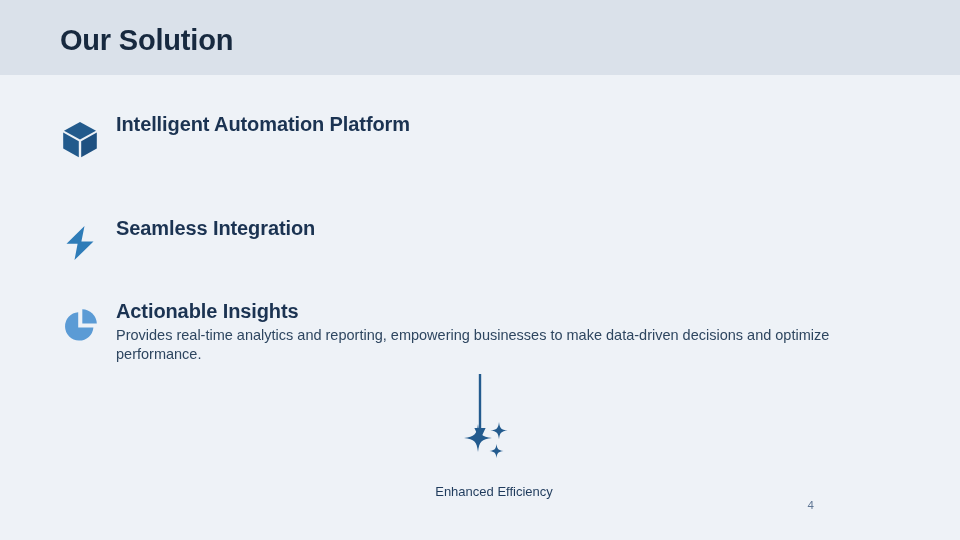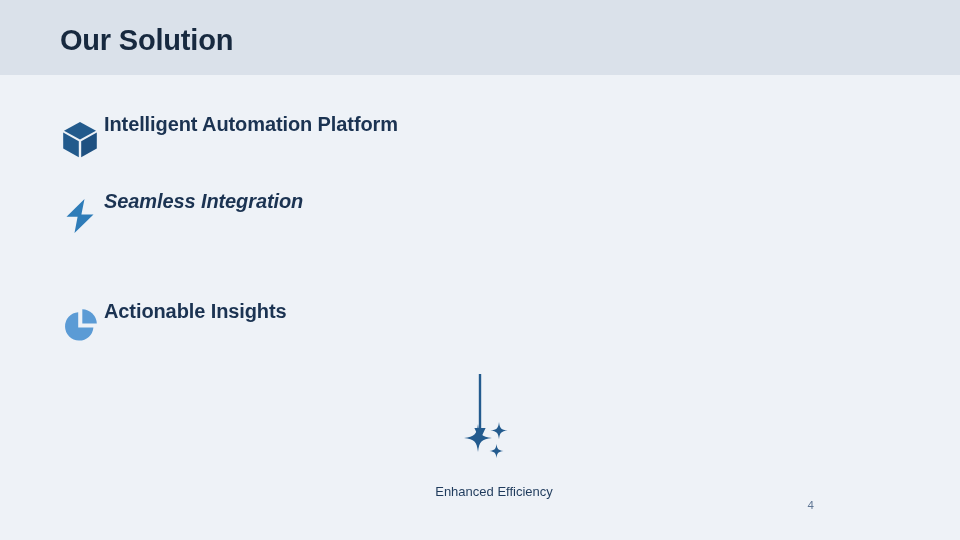--- a/index.html
+++ b/index.html
@@ -49,38 +49,38 @@
     left: 0;
     top: 75px;
     width: 960px;
   }
   .feature-row {
     position: absolute;
     left: 60px;
     width: 880px;
   }
   .feature-row.r0 { top: 37px; }
-  .feature-row.r1 { top: 114px; font-style: italic; }
+  .feature-row.r1 { top: 141px; }
   .feature-row.r2 { top: 224px; }
 
   .feature-icon {
     position: absolute;
     left: 0;
     top: 7px;
     width: 40px;
     height: 40px;
   }
   .feature-icon svg {
     display: block;
     width: 40px;
     height: 40px;
   }
 
   .feature-body {
-    margin-left: 44px;
+    margin-left: 56px;
   }
   .feature-title {
     font-size: 20px;
     font-weight: bold;
     color: #1b3352;
     line-height: 25px;
     letter-spacing: -0.1px;
     margin: 0 0 2px 0;
   }
   .feature-desc {
@@ -165,20 +165,21 @@
 
     <div class="feature-row r2">
       <div class="feature-icon">
         <svg viewBox="0 0 40 40" xmlns="http://www.w3.org/2000/svg">
           <path d="M18.2 6.2 A14.2 14.2 0 1 0 33.4 21.4 L18.2 21.4 Z" fill="#5b9bd5"></path>
           <path d="M22.3 3.2 A15.1 15.1 0 0 1 36.8 17.6 L22.3 17.6 Z" fill="#5b9bd5"></path>
         </svg>
       </div>
       <div class="feature-body">
         <div class="feature-title">Actionable Insights</div>
+        <div class="feature-desc">Provides real-time analytics and reporting, empowering businesses to make data-driven decisions and optimize performance.</div>
       </div>
     </div>
 
   </div>
 
   <div class="visual">
     <div class="visual-graphic">
       <svg viewBox="0 0 120 104" xmlns="http://www.w3.org/2000/svg">
 
         <line x1="60" y1="2" x2="60" y2="60" stroke="#235b8e" stroke-width="2.4"></line>

